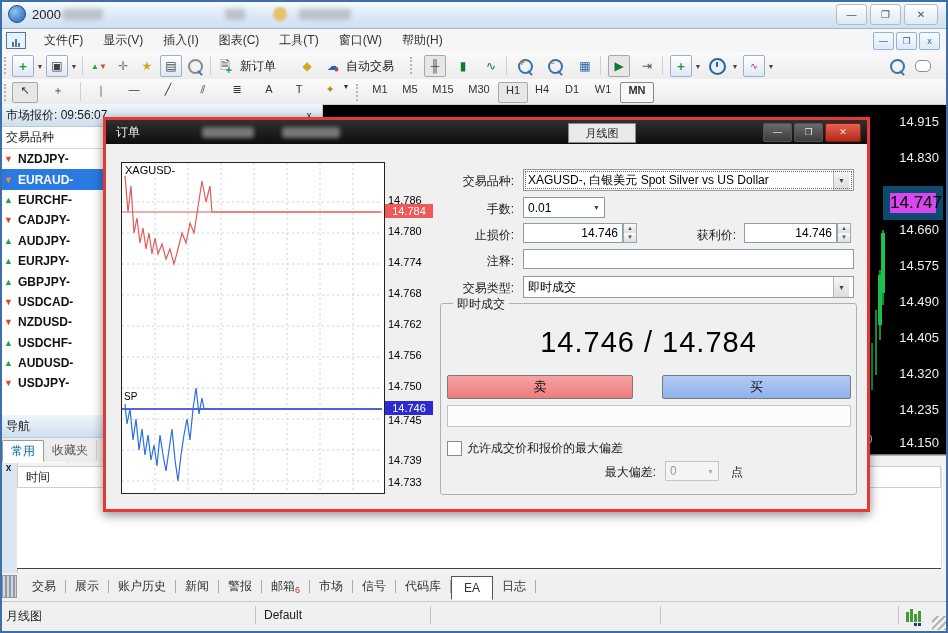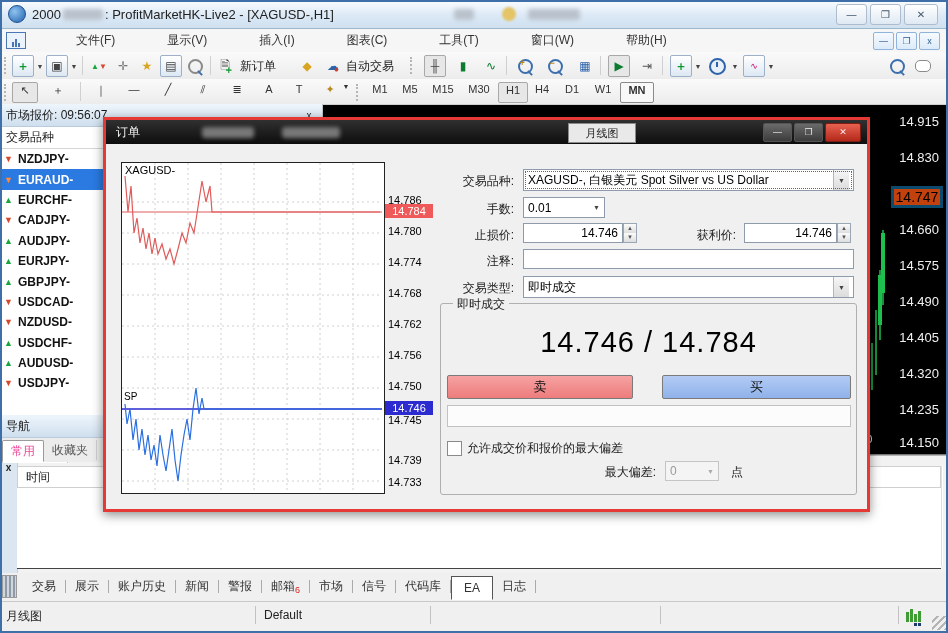--- a/index.html
+++ b/index.html
@@ -11,21 +11,21 @@
   #titlebar{left:0;top:0;width:948px;height:28px;background:linear-gradient(#fbfdff,#dce9f6 55%,#cfe0ef);
             border-bottom:1px solid #9db7cf;display:flex;align-items:center;z-index:5;}
   .logo{width:16px;height:16px;border-radius:50%;background:radial-gradient(circle at 35% 35%,#8fc3ef,#1f5fae);
         margin:0 6px 0 8px;border:1px solid #1b4f92;}
   .title-txt{font-size:13px;color:#222;}
   .blur-blob{display:inline-block;height:11px;border-radius:3px;background:#b9c2cc;filter:blur(2px);vertical-align:middle;}
   .winbtn{width:29px;height:19px;border:1px solid #aebccb;border-radius:3px;background:linear-gradient(#ffffff,#dfe9f3);
           display:flex;align-items:center;justify-content:center;font-size:10px;color:#41566b;margin-left:3px;}
   .winbtn.close{width:32px;}
   #menubar{left:0;top:29px;width:948px;height:23px;background:#f6f6f6;border-bottom:5px solid #a16207;
-           display:flex;align-items:center;font-size:12px;color:#333;z-index:5;gap:32px;}
+           display:flex;align-items:center;font-size:12px;color:#333;z-index:5;}
   .menu-item{padding:3px 10px;}
   .mchart-ico{width:16px;height:13px;border:1px solid #4a77b4;background:#eaf2fb;margin:0 8px 0 6px;
               display:flex;align-items:flex-end;justify-content:center;gap:1px;padding:1px;}
   .mchart-ico i{display:block;width:2px;background:#4a77b4;}
   .small-blue{width:19px;height:16px;border:1px solid #8fb3da;border-radius:2px;background:linear-gradient(#f6faff,#dcebf9);
               color:#2b5a8c;font-size:9px;display:flex;align-items:center;justify-content:center;margin-left:2px;}
   
   #toolbar1{left:0;top:52px;width:948px;height:27px;background:linear-gradient(#fafafa,#ececec);
             border-bottom:1px solid #dcdcdc;z-index:5;}
   #toolbar2{left:0;top:79px;width:948px;height:25px;background:linear-gradient(#fafafa,#ececec);
@@ -57,29 +57,29 @@
   .col-head{height:21px;border-bottom:1px solid #d6d6d6;display:flex;align-items:center;padding:0 6px;
             font-size:12px;color:#222;background:#fff;}
   .sym-row{height:20.4px;display:flex;align-items:center;padding:0 4px;font-size:12px;font-weight:bold;color:#111;}
   .sym-row .arr{width:14px;font-size:9px;}
   .sym-row.selected{background:#2a7ae2;color:#fff;}
   .up{color:#18a63c;} .down{color:#d8472b;}
   .sym-row.selected .down{color:#ff8a3c;}
   .ptabs{position:absolute;left:0;bottom:0;width:100%;height:22px;background:#ececec;border-top:1px solid #cfcfcf;
          display:flex;font-size:12px;}
   .ptab{padding:2px 8px;color:#555;border-right:1px solid #cfcfcf;display:flex;align-items:center;}
-  .ptab.active{background:#fff;border:1px solid #9a9a9a;border-bottom-color:#fff;color:#ec4899;margin:0 0 -1px 2px;border-radius:2px 2px 0 0;}
+  .ptab.active{background:#fff;border:1px solid #9a9a9a;border-bottom-color:#fff;color:#0369a1;margin:0 0 -1px 2px;border-radius:2px 2px 0 0;}
   #navwrap{left:0;top:415px;width:322px;height:47px;background:#ececec;border-right:1px solid #c5c5c5;z-index:5;}
   
   #chartwin{left:322px;top:104px;width:626px;height:351px;background:#000;border:1px solid #777;
             box-sizing:border-box;z-index:4;color:#fff;}
   .chart-title{position:absolute;left:6px;top:3px;font-size:11px;color:#eee;white-space:nowrap;}
   .pscale{position:absolute;right:8px;font-size:13px;color:#f0f0f0;}
-  .pcur{position:absolute;right:4px;width:46px;text-align:center;background:#c2410c;color:#000;font-size:14px;
-        border:3px solid #0c4a6e;}
+  .pcur{position:absolute;right:4px;width:46px;text-align:center;background:#d946ef;color:#000;font-size:17px;
+        border:7px solid #0c4a6e;}
   .ctime{position:absolute;font-size:11px;color:#ddd;}
   
   #terminal{left:0;top:455px;width:948px;height:118px;background:#f2f2f2;border-top:1px solid #b5b5b5;z-index:3;}
   .tstrip{position:absolute;left:0;top:0;width:17px;height:118px;background:#dbe6f1;border-right:1px solid #c2cfdd;}
   .tstrip .x{display:block;text-align:center;font-size:10px;color:#222;font-weight:bold;margin-top:6px;}
   .thead{position:absolute;left:17px;top:10px;width:924px;height:22px;background:#fff;border:1px solid #cfcfcf;
          display:flex;align-items:center;font-size:12px;color:#222;padding:0 8px;box-sizing:border-box;}
   .tbody{position:absolute;left:17px;top:32px;width:924px;height:80px;background:#fff;border-bottom:1px solid #444;}
   .tvline{position:absolute;left:941px;top:10px;width:1px;height:100px;background:#fff;border-left:1px solid #ddd;}
   
@@ -136,21 +136,20 @@
 </style>
 </head>
 <body>
 
 <div id="app">
 
   <div id="titlebar" class="abs">
     <span class="logo"></span>
     <span class="title-txt">2000</span>
     <span class="blur-blob" style="width:40px;margin:0 2px;"></span>
-    <span class="title-txt">: ProfitMarketHK-Live2 - [XAGUSD-,H1]</span>
     <span class="blur-blob" style="width:20px;margin-left:120px;"></span>
     <span class="blur-blob" style="width:14px;height:14px;border-radius:50%;background:#e4c467;margin-left:28px;filter:blur(1px);"></span>
     <span class="blur-blob" style="width:52px;margin-left:12px;"></span>
     <span style="margin-left:auto;display:flex;margin-right:10px;">
       <span class="winbtn">—</span>
       <span class="winbtn">❐</span>
       <span class="winbtn close">✕</span>
     </span>
   </div>
 

